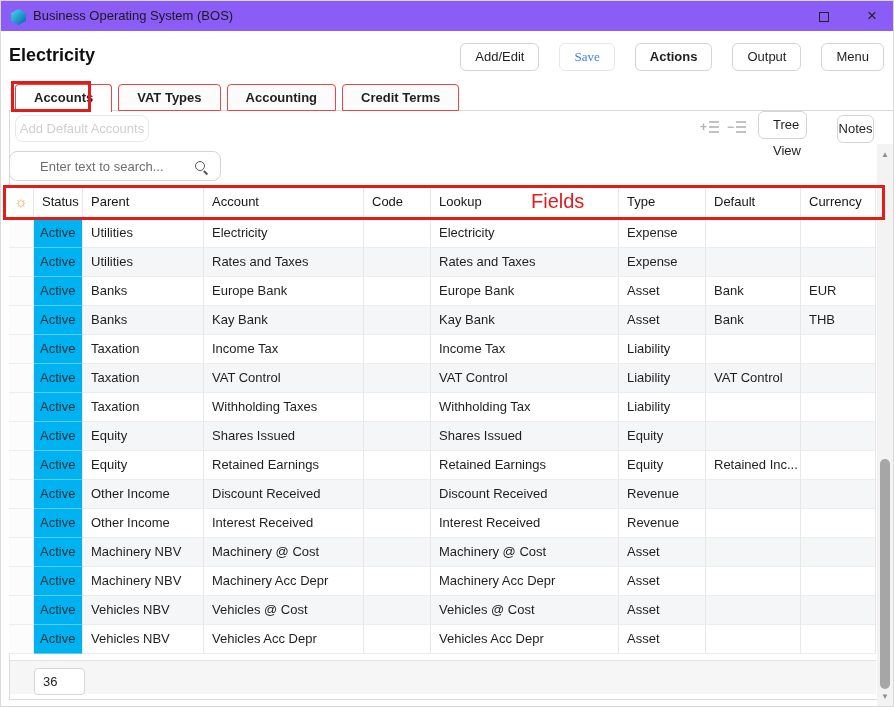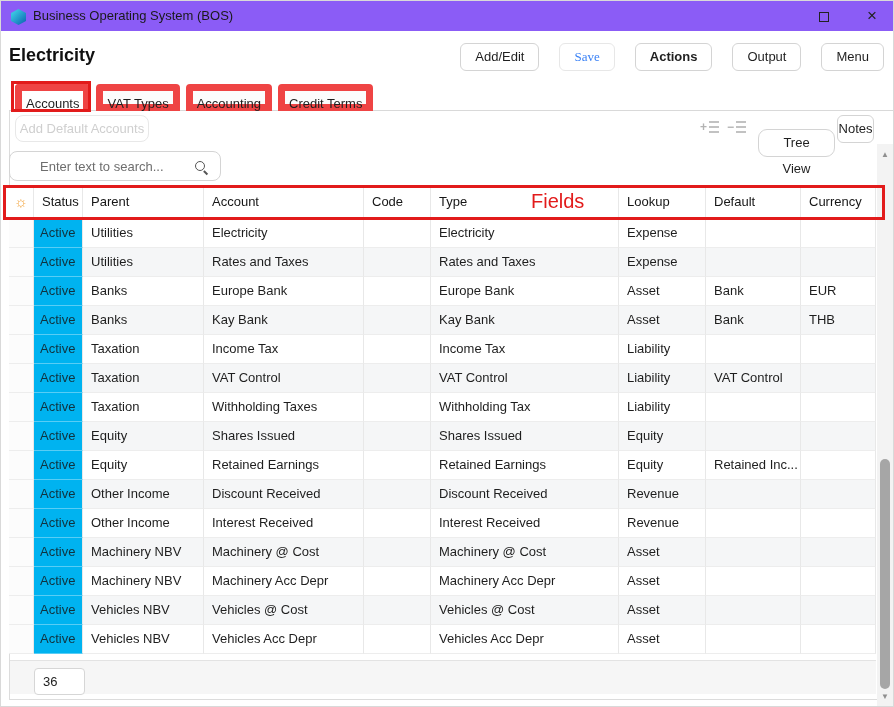--- a/index.html
+++ b/index.html
@@ -21,34 +21,34 @@
   
   .page-title{ position:absolute; left:8px; top:44px; font-size:18px; font-weight:bold; color:#111; }
   .hdr-buttons{ position:absolute; top:42px; right:9px; display:flex; gap:20px; }
   .btn{ height:28px; padding:0 14px; background:#fff; border:1px solid #d4d4d4; border-radius:6px;
     font-size:13px; line-height:26px; color:#1f1f1f; font-family:"Liberation Sans",sans-serif; cursor:pointer; }
   .btn.bold{ font-weight:bold; }
   .btn.disabled{ color:#3b82f6; border-color:#e7e7e7;font-family:Liberation Serif, serif; }
   
   .tabline{ position:absolute; left:8px; top:109px; width:885px; height:1px; background:#d9d9d9; }
   .tabs{ position:absolute; left:14px; top:83px; display:flex; gap:6px; z-index:2; }
-  .tab{ height:27px; padding:0 4px; font-size:13px; line-height:26px; background:#fcfcfc;
-    border:7px solid #ef4444; border-radius:4px 4px 0 0; cursor:pointer; }
+  .tab{ height:27px; padding:0 18px; font-size:13px; line-height:26px; background:#fcfcfc;
+    border:1px solid #ef4444; border-radius:4px 4px 0 0; cursor:pointer;font-weight:bold; }
   .tab.active{ background:#fff; height:28px; border-bottom:none; }
   
   .panel{ position:absolute; left:8px; top:110px; width:885px; height:589px;
     border:1px solid #dcdcdc; border-top:none; background:#fff; }
   .btn-add-default{ position:absolute; left:14px; top:114px; width:134px; height:27px;
     background:#fff; border:1px solid #e8e8e8; border-radius:8px; font-size:13px; color:#cfcfcf; line-height:25px; text-align:center; }
   .tool-icon{ position:absolute; top:118px; width:19px; height:16px; cursor:pointer; }
   .ti-expand{ left:699px; } .ti-collapse{ left:726px; }
   .tool-icon .sign{ position:absolute; left:0; top:1px; font-size:12px; font-weight:bold; color:#b3b3b3; line-height:14px; }
   .tool-icon .bars{ position:absolute; right:0; top:2px; width:10px; height:12px;
     background:repeating-linear-gradient(to bottom,#c2c2c2 0 2px,transparent 2px 5px); }
-  .btn-treeview{ position:absolute; left:757px; top:128px; width:77px;border-radius:9px; }
+  .btn-treeview{ position:absolute; left:757px; top:110px; width:49px; }
   .btn-notes{ position:absolute; left:836px; top:114px; width:37px; padding:0; text-align:center; }
   
   .search{ position:absolute; left:8px; top:150px; width:212px; height:30px;
     border:1px solid #d4d4d4; border-radius:8px; background:#fff; }
   .search input{ position:absolute; left:10px; top:1px; width:170px; height:26px; border:none; outline:none;
     font-size:13px; color:#444; font-family:"Liberation Sans",sans-serif; background:transparent;margin-left:20px; }
   .search input::placeholder{ color:#6e6e6e; }
   .magnifier{ position:absolute; right:12px; top:8px; width:14px; height:14px; }
   .magnifier::before{ content:""; position:absolute; left:1px; top:1px; width:8px; height:8px;
     border:1.5px solid #555; border-radius:50%; }
@@ -138,22 +138,22 @@
   </div>
 
   <div class="ghead">
     <div class="cell ind">
         <span class="sun">☼</span>
       </div>
     <div class="cell">Status</div>
     <div class="cell">Parent</div>
     <div class="cell">Account</div>
     <div class="cell">Code</div>
+    <div class="cell">Lookup</div>
     <div class="cell">Type</div>
-    <div class="cell">Lookup</div>
     <div class="cell">Default</div>
     <div class="cell">Currency</div>
   </div>
 
   <div class="gbody">
       <div class="grow">
         <div class="cell ind"></div>
         <div class="cell c-status">Active</div>
         <div class="cell c-parent">Utilities</div>
         <div class="cell c-account">Electricity</div>

